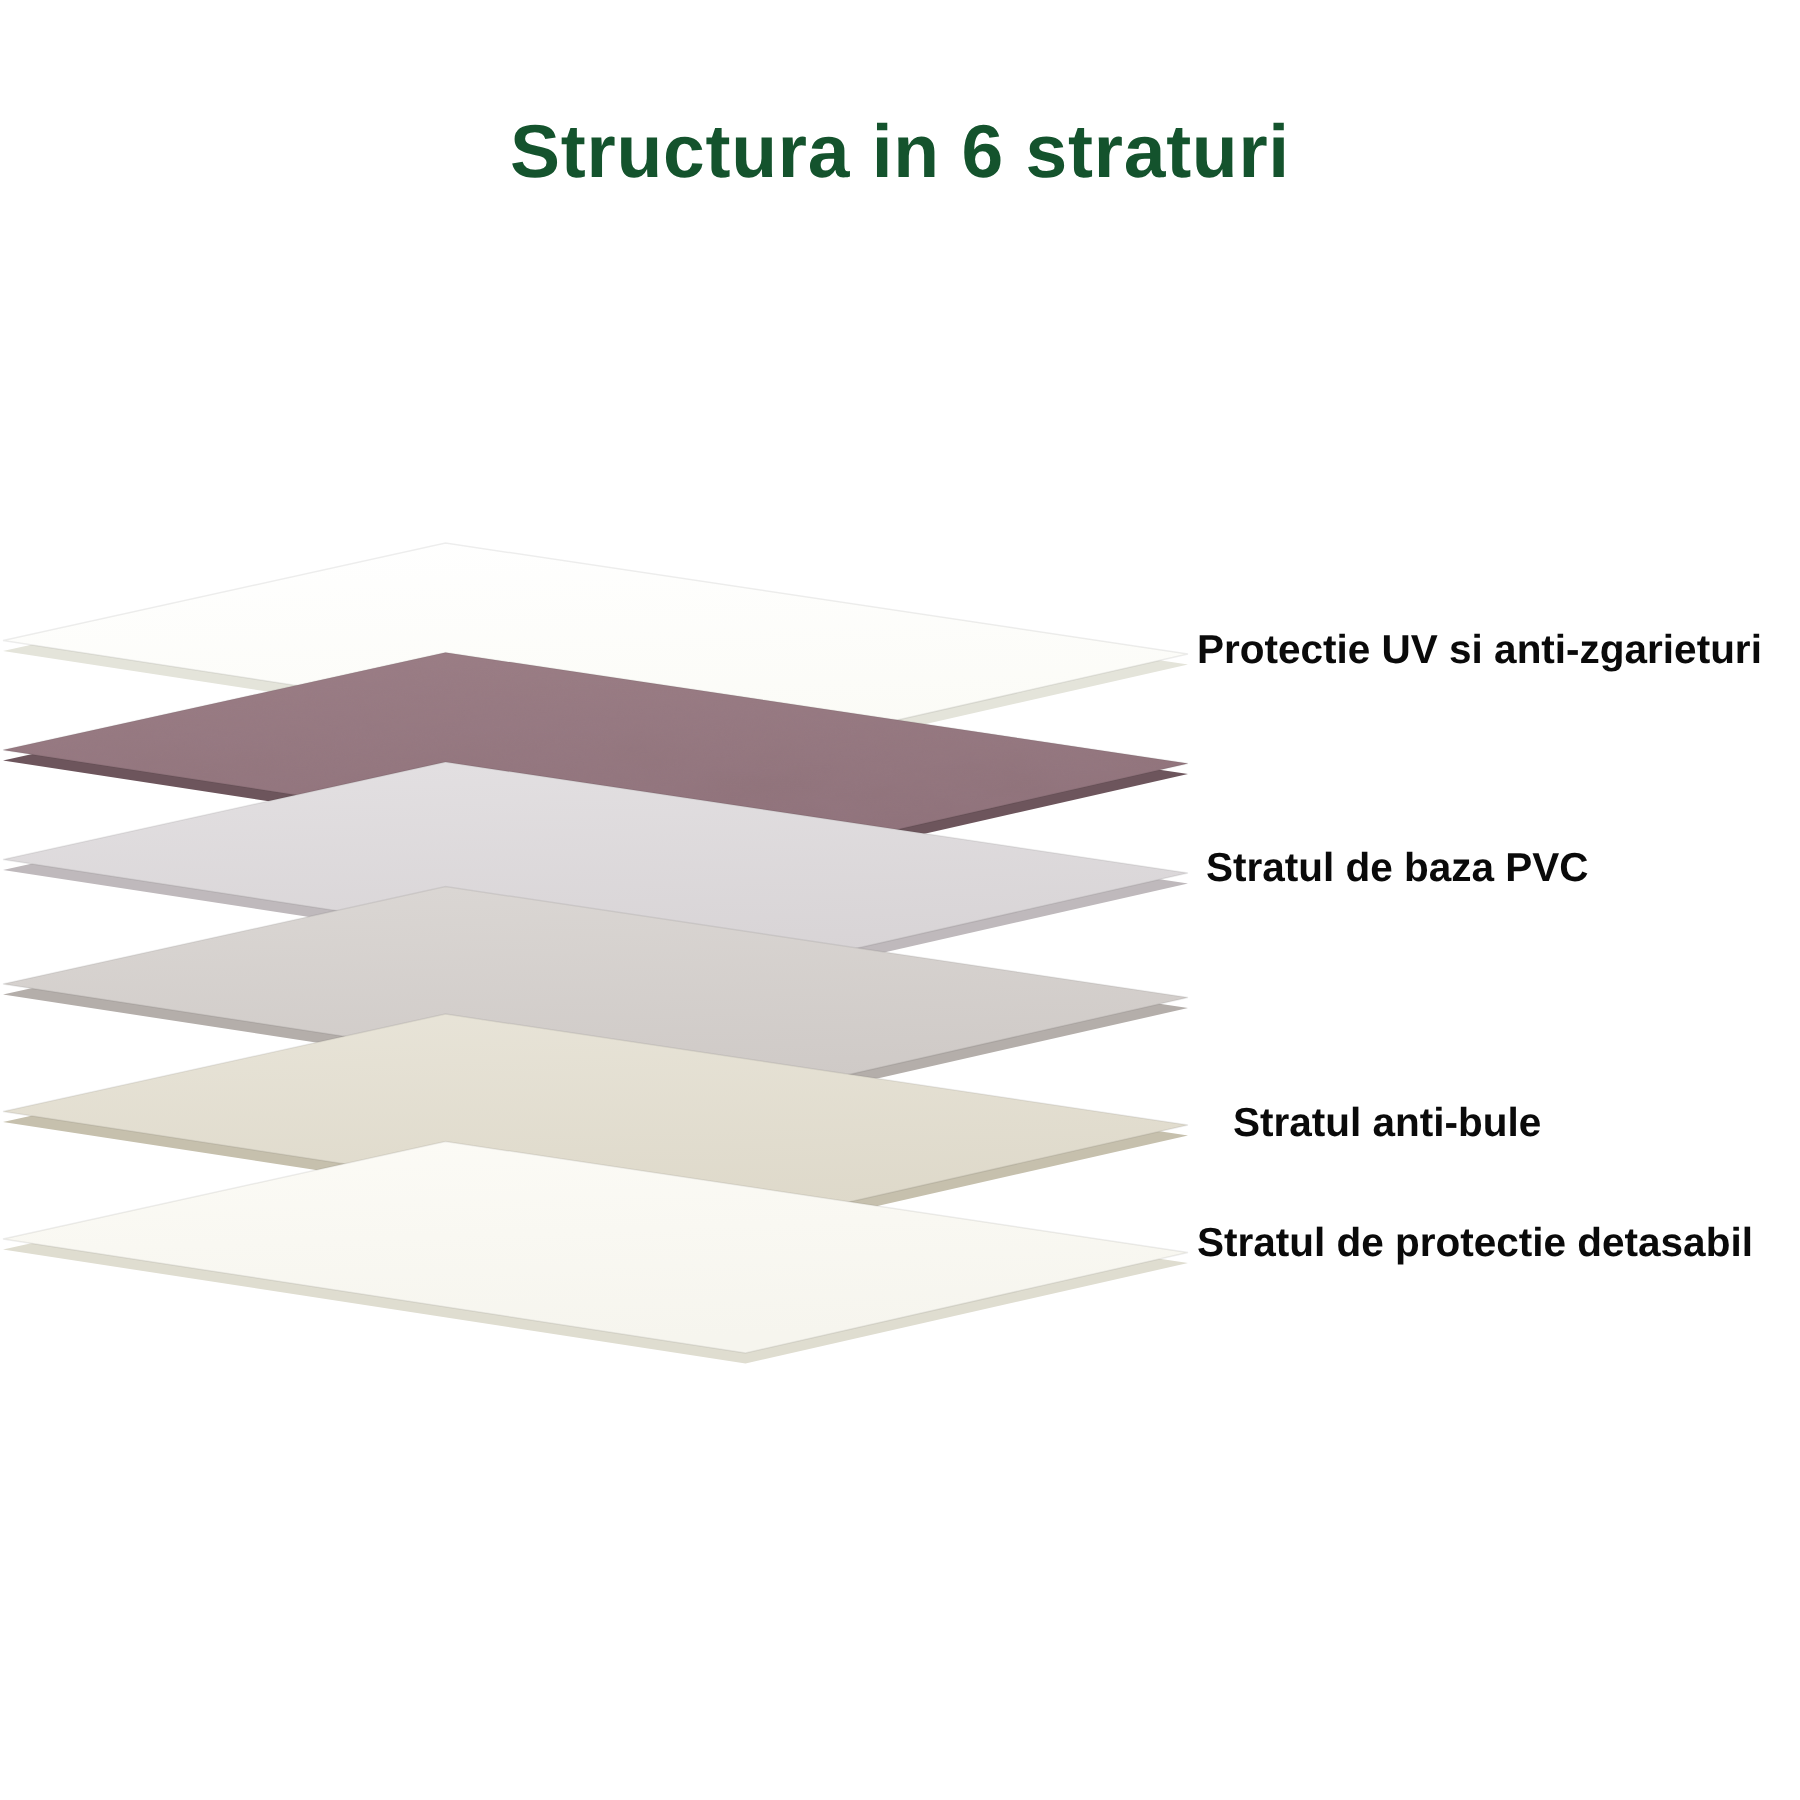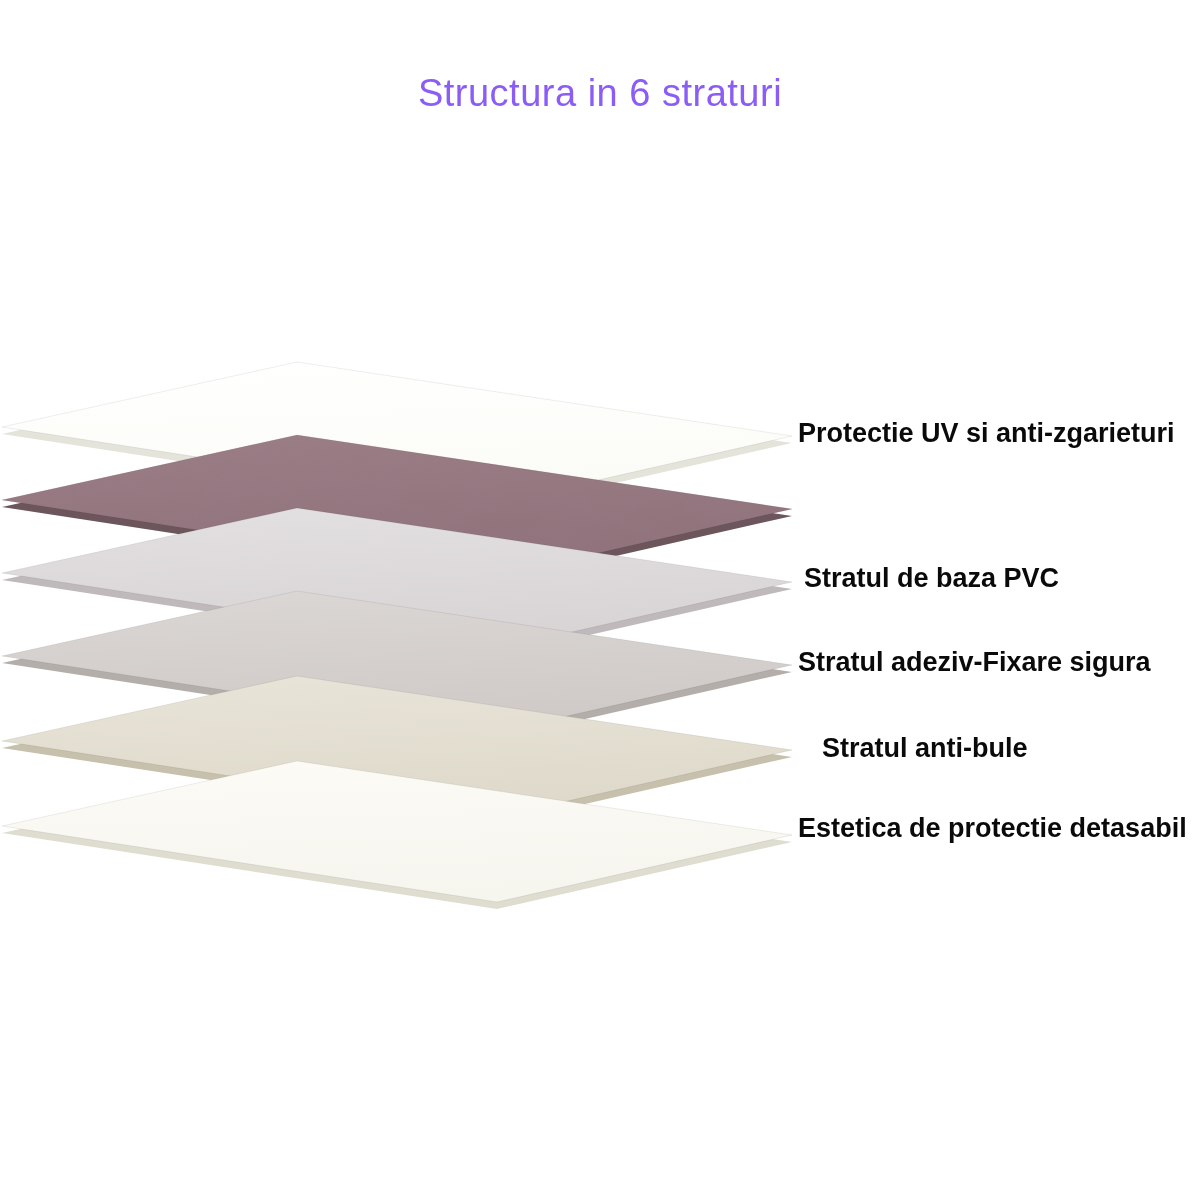--- a/index.html
+++ b/index.html
@@ -14,23 +14,23 @@
     height: 1200px;
     background: #ffffff;
     overflow: hidden;
   }
   .title {
     position: absolute;
     top: 72px;
     left: 0;
     width: 100%;
     text-align: center;
-    font-size: 38px;
-    font-weight: 400;
-    color: #8b5cf6;
+    font-size: 50px;
+    font-weight: 700;
+    color: #14532d;
     letter-spacing: 0.5px;
   }
   .diagram-svg {
     position: absolute;
     top: 0;
     left: 0;
     width: 1200px;
     height: 1200px;
   }
   .lyr-label {
@@ -106,17 +106,16 @@
         <polygon points="2,656 297,591 792,665 497,732" fill="url(#faceGrad3)" stroke="rgba(0,0,0,0.07)" stroke-width="1"></polygon>
         <polygon points="2,748 297,683 792,757 497,824" fill="#c6c0ad"></polygon>
         <polygon points="2,741 297,676 792,750 497,817" fill="url(#faceGrad4)" stroke="rgba(0,0,0,0.07)" stroke-width="1"></polygon>
         <polygon points="2,833 297,768 792,842 497,909" fill="#dfddd0"></polygon>
         <polygon points="2,826 297,761 792,835 497,902" fill="url(#faceGrad5)" stroke="rgba(0,0,0,0.07)" stroke-width="1"></polygon>
       </g>
   </svg>
 
   <div class="lyr-label l1">Protectie UV si anti-zgarieturi</div>
   <div class="lyr-label l3">Stratul de baza PVC</div>
-  <div class="lyr-label l4">Stratul adeziv-Fixare sigura</div>
   <div class="lyr-label l5">Stratul anti-bule</div>
-  <div class="lyr-label l6">Estetica de protectie detasabil</div>
+  <div class="lyr-label l6">Stratul de protectie detasabil</div>
 
 </div>
 
 </body></html>

